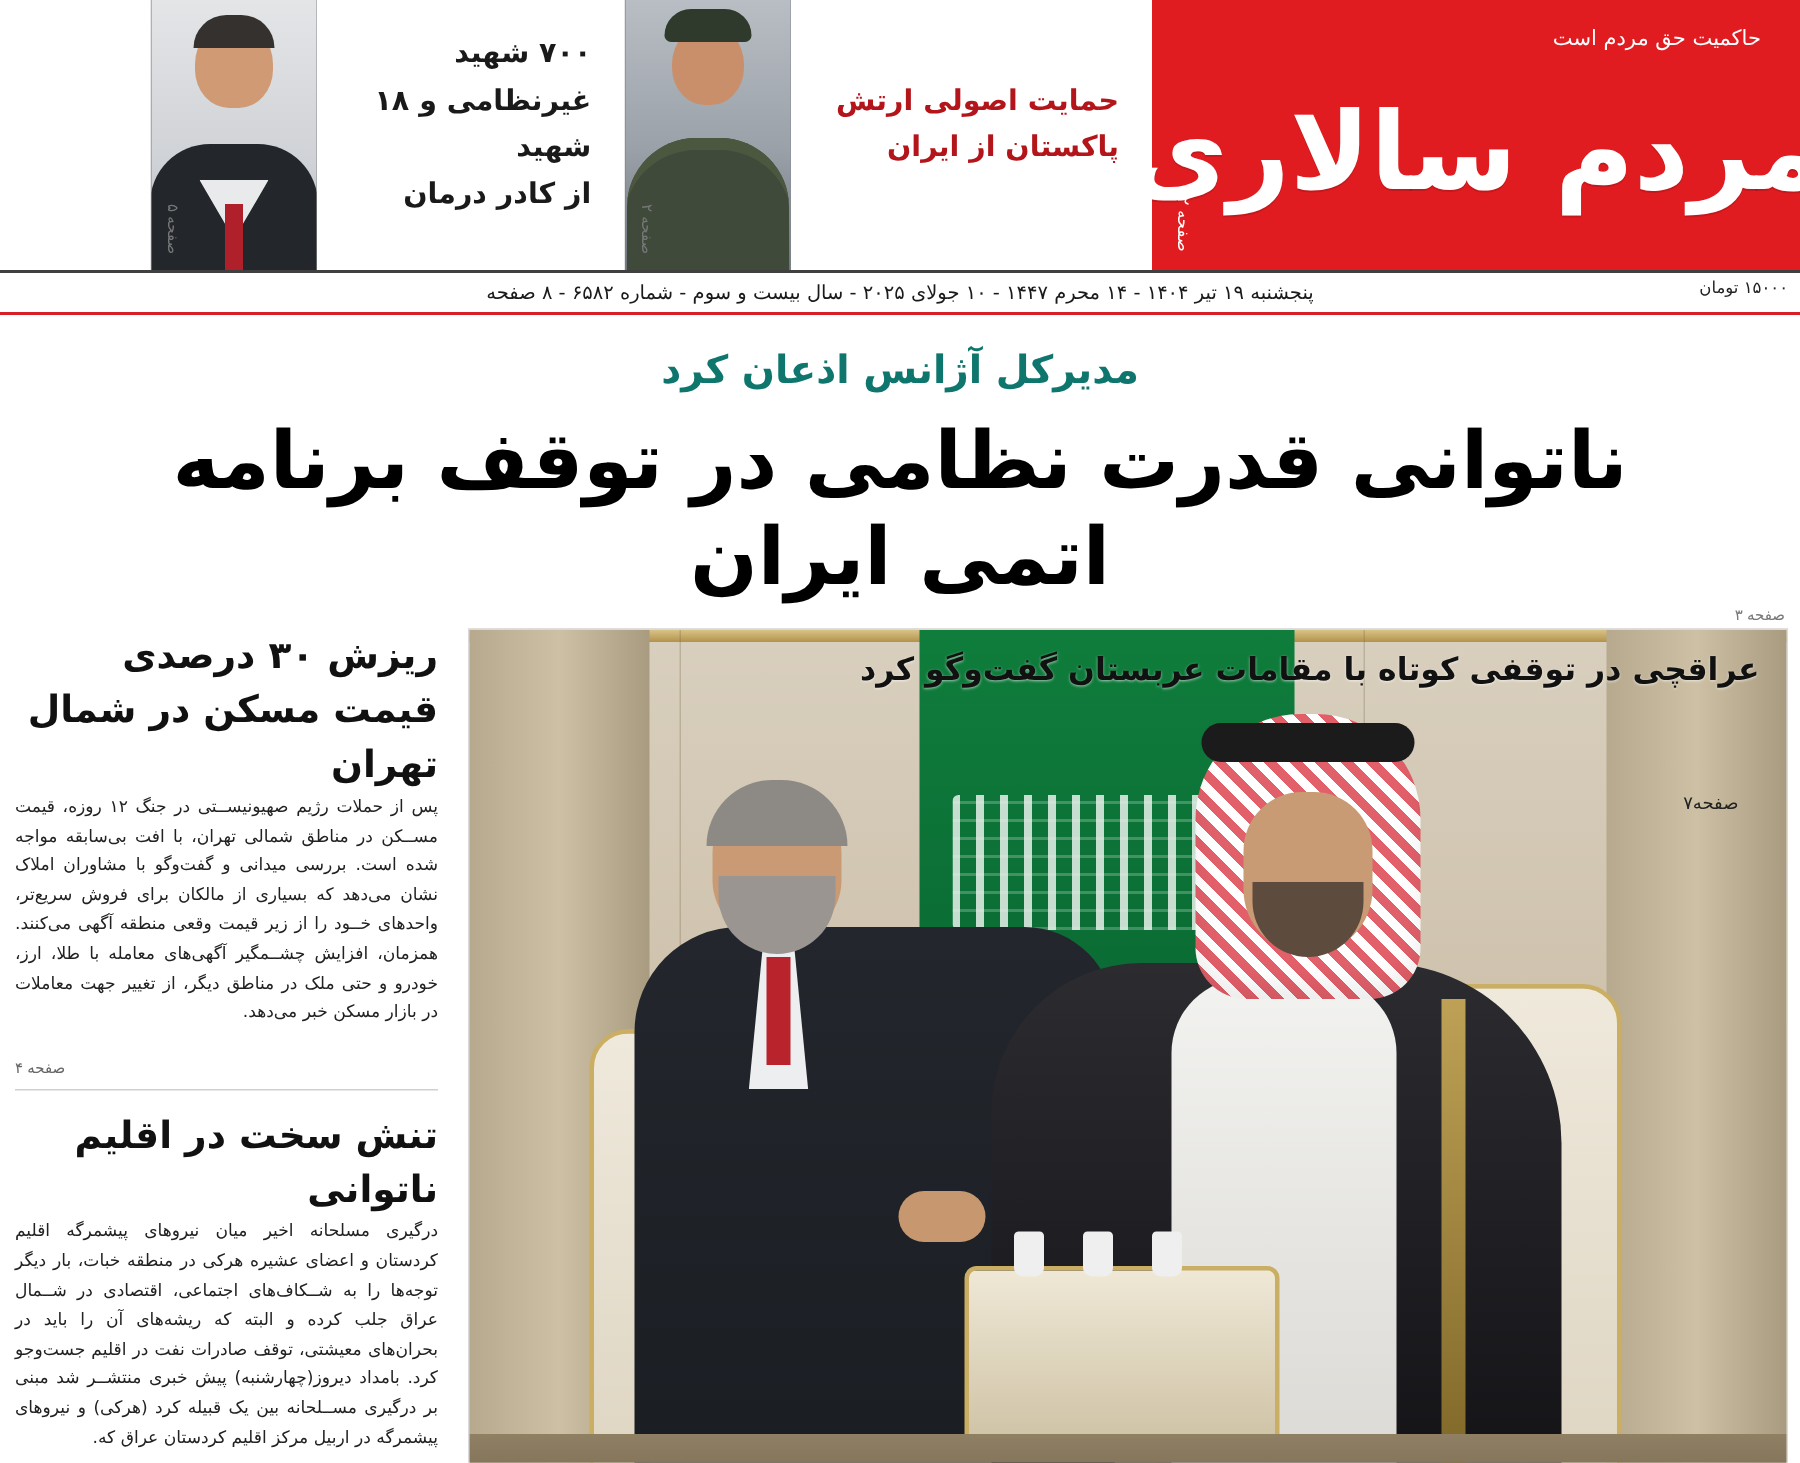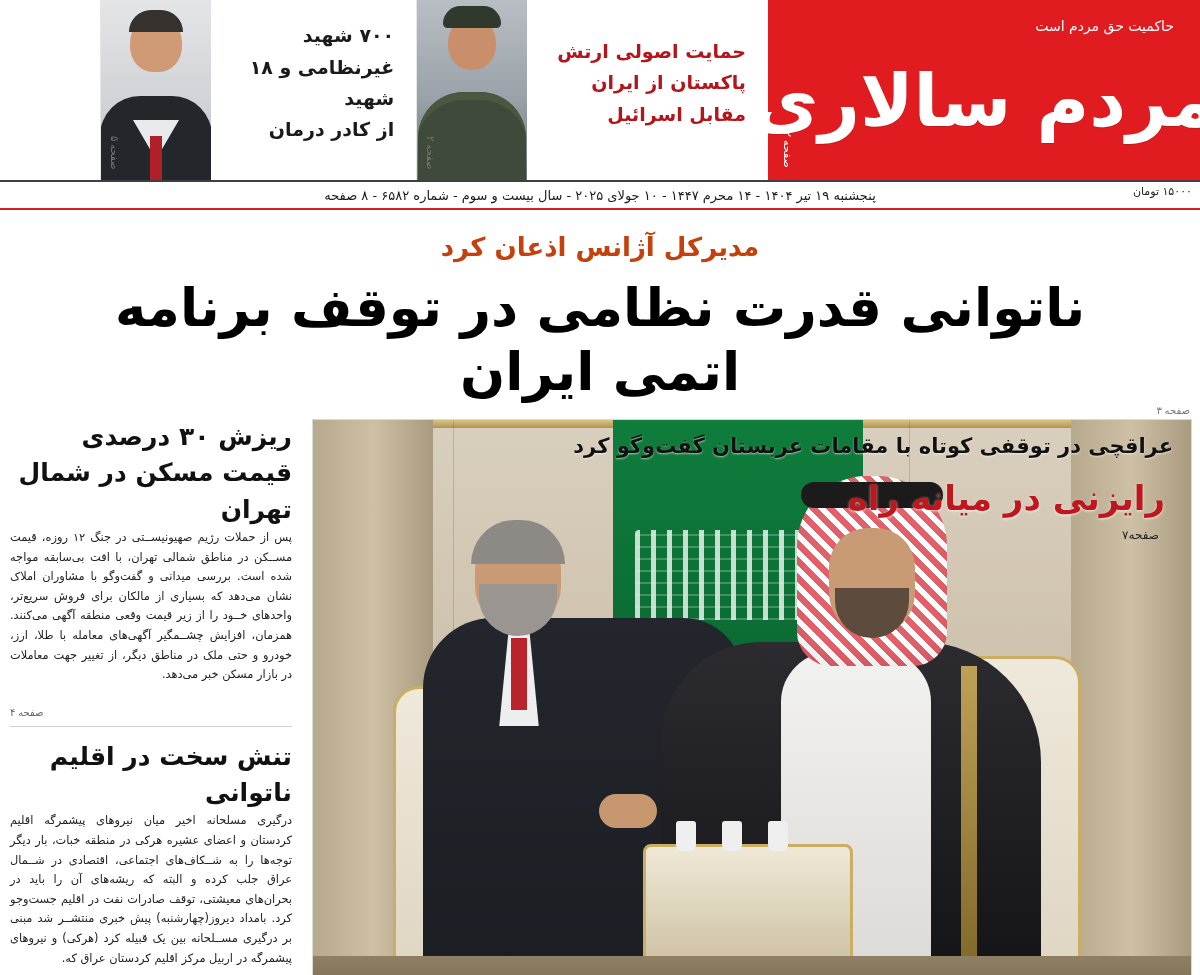--- a/index.html
+++ b/index.html
@@ -136,21 +136,21 @@
   }
   .datebar .price {
     position: absolute; right: 8px; top: 4px;
     font-size: 11px; color: #222; text-align:center; line-height:1.15;
     font-family: "DejaVu Sans", sans-serif;
   }
 
   
   .kicker {
     text-align: center; margin-top: 22px;
-    font-size: 26px; font-weight: bold; color: #c2410c;
+    font-size: 26px; font-weight: bold; color: #0f766e;
     font-family: "DejaVu Sans", sans-serif;
   }
   .headline {
     text-align: center; margin-top: 14px; padding: 0 76px;
     font-size: 53px; font-weight: bold; color: #000; line-height: 1.2;
     font-family: "DejaVu Sans", sans-serif;
   }
 
   
   .content {
@@ -336,21 +336,20 @@
 
     <div class="logo-box">
       <span class="logo-slogan">حاکمیت حق مردم است</span>
       <span class="logo-title">مردم سالاری</span>
       <span class="logo-page-ref">صفحه ۲</span>
     </div>
 
     <div class="head-teaser">
       <div class="teaser-text">
         <div class="teaser-line">حمایت اصولی ارتش پاکستان از ایران</div>
-        <div class="teaser-line">مقابل اسرائیل</div>
       </div>
       <div class="teaser-photo portraitA">
         <span class="cap"></span>
         <span class="medals"></span>
       </div>
       <span class="teaser-pageref">صفحه ۲</span>
     </div>
 
     <div class="head-teaser">
       <div class="teaser-text">
@@ -417,21 +416,20 @@
         </div>
 
         <div class="table">
           <span class="cup" style="left:30px"></span>
           <span class="cup" style="left:76px"></span>
           <span class="cup" style="left:122px"></span>
         </div>
         <div class="floor"></div>
 
         <div class="photo-cap-top">عراقچی در توقفی کوتاه با مقامات عربستان گفت‌وگو کرد</div>
-        <div class="photo-cap-big">رایزنی در میانه راه</div>
         <div class="photo-cap-ref">صفحه۷</div>
 
       </div>
     </div>
 
     <div class="col-text">
 
       <div class="story">
         <h2>ریزش ۳۰ درصدی قیمت مسکن در شمال تهران</h2>
         <p>پس از حملات رژیم صهیونیســتی در جنگ ۱۲ روزه، قیمت مســکن در مناطق شمالی تهران، با افت بی‌سابقه مواجه شده است. بررسی میدانی و گفت‌وگو با مشاوران املاک نشان می‌دهد که بسیاری از مالکان برای فروش سریع‌تر، واحدهای خــود را از زیر قیمت وقعی منطقه آگهی می‌کنند. همزمان، افزایش چشــمگیر آگهی‌های معامله با طلا، ارز، خودرو و حتی ملک در مناطق دیگر، از تغییر جهت معاملات در بازار مسکن خبر می‌دهد.</p>

